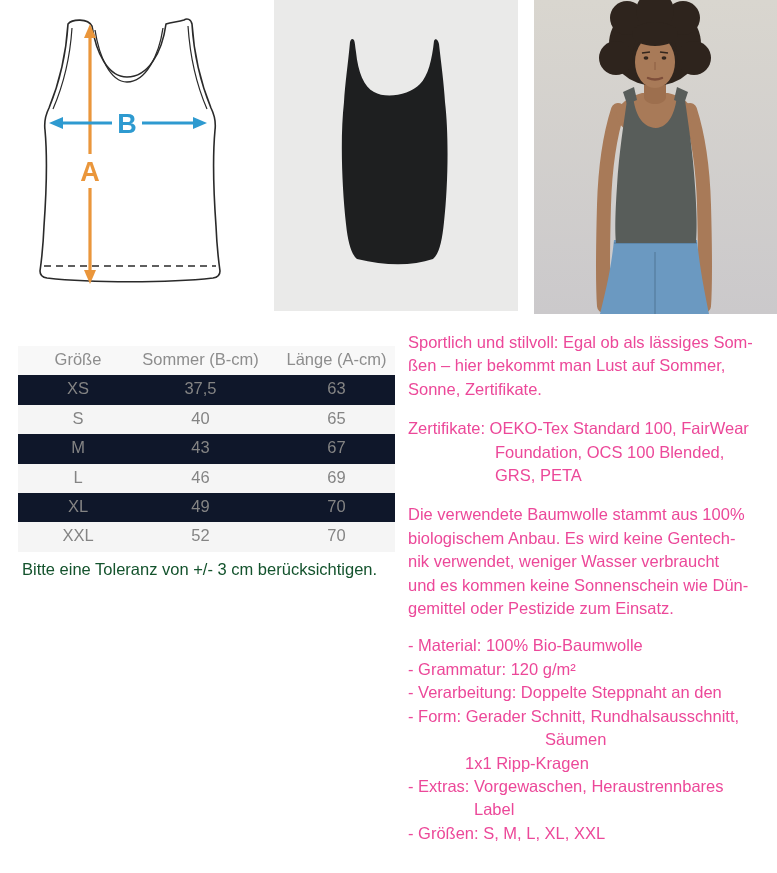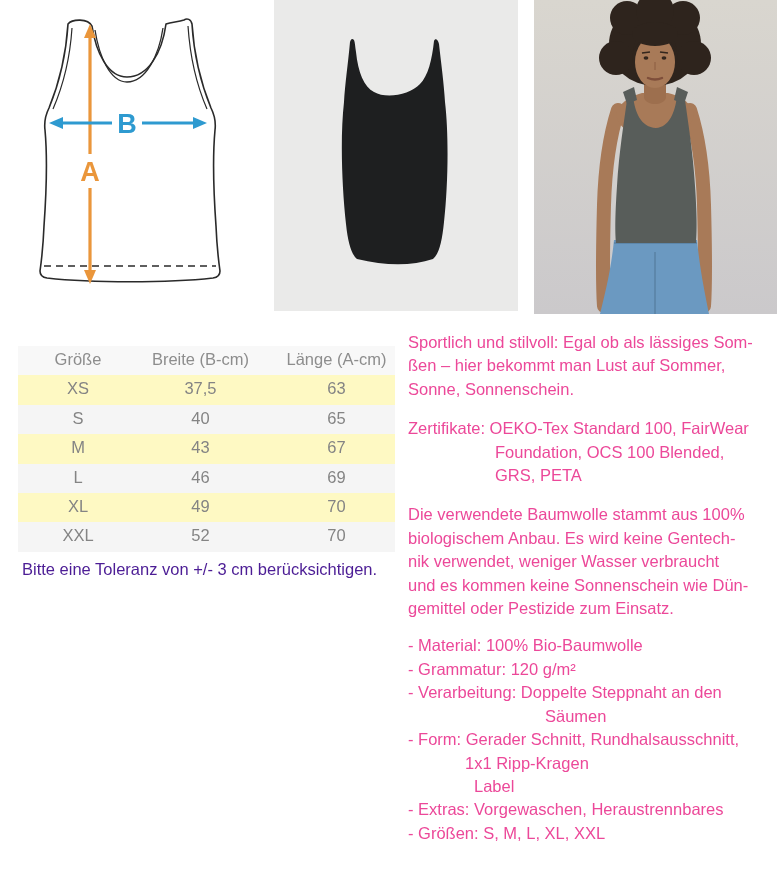--- a/index.html
+++ b/index.html
@@ -15,25 +15,25 @@
   #photo-model{left:534px;top:0;width:243px;height:314px;}
 
   
   #size-table-wrap{left:18px;top:346px;width:377px;}
   table.size{border-collapse:collapse;width:377px;table-layout:fixed;
     font-size:16.5px;color:#848484;}
   table.size th{font-weight:400;color:#8d8d8d;background:#f8f8f8;}
   table.size th, table.size td{
     text-align:center;padding:0 0 2px 15px;height:27.4px;line-height:27.4px;
     overflow:hidden;white-space:nowrap;}
-  tr.stripe-dark td{background:#fef9c3;margin-left:16px;}
+  tr.stripe-dark td{background:#0f172a;margin-left:16px;}
   tr.stripe-light td{background:#f5f5f5;}
   col.c1{width:105px;} col.c2{width:140px;} col.c3{width:132px;}
 
-  #tolerance-note{left:22px;top:560px;font-size:16.5px;color:#4c1d95;white-space:nowrap;}
+  #tolerance-note{left:22px;top:560px;font-size:16.5px;color:#14532d;white-space:nowrap;}
 
   
   #description{left:408px;top:331px;width:369px;font-size:16.5px;
     line-height:23.4px;color:#ec4899;}
   .para{margin:0;}
   .p-cert{margin-top:16px;}
   .p-cotton{margin-top:16px;}
   .p-features{margin-top:14px;}
   .line{white-space:nowrap;}
   .ind-cert{padding-left:87px;}
@@ -173,21 +173,21 @@
 <div class="abs" id="size-table-wrap">
   <table class="size">
     <colgroup>
         <col class="c1">
         <col class="c2">
         <col class="c3">
       </colgroup>
     <tbody>
         <tr>
       <th>Größe</th>
-      <th>Breite (B-cm)</th>
+      <th>Sommer (B-cm)</th>
       <th>Länge (A-cm)</th>
     </tr>
     <tr class="stripe-dark">
       <td>XS</td>
       <td>37,5</td>
       <td>63</td>
     </tr>
     <tr class="stripe-light">
       <td>S</td>
       <td>40</td>
@@ -217,42 +217,42 @@
     </table>
 </div>
 
 <div class="abs" id="tolerance-note">Bitte eine Toleranz von +/- 3 cm berücksichtigen.</div>
 
 <div class="abs" id="description">
 
   <div class="para p-intro">
     <div class="line">Sportlich und stilvoll: Egal ob als lässiges Som-</div>
     <div class="line">ßen – hier bekommt man Lust auf Sommer,</div>
-    <div class="line">Sonne, Sonnenschein.</div>
+    <div class="line">Sonne, Zertifikate.</div>
   </div>
 
   <div class="para p-cert">
     <div class="line">Zertifikate: OEKO-Tex Standard 100, FairWear</div>
     <div class="line ind-cert">Foundation, OCS 100 Blended,</div>
     <div class="line ind-cert">GRS, PETA</div>
   </div>
 
   <div class="para p-cotton">
     <div class="line">Die verwendete Baumwolle stammt aus 100%</div>
     <div class="line">biologischem Anbau. Es wird keine Gentech-</div>
     <div class="line">nik verwendet, weniger Wasser verbraucht</div>
     <div class="line">und es kommen keine Sonnenschein wie Dün-</div>
     <div class="line">gemittel oder Pestizide zum Einsatz.</div>
   </div>
 
   <div class="para p-features">
     <div class="line">- Material: 100% Bio-Baumwolle</div>
     <div class="line">- Grammatur: 120 g/m²</div>
     <div class="line">- Verarbeitung: Doppelte Steppnaht an den</div>
+    <div class="line">- Form: Gerader Schnitt, Rundhalsausschnitt,</div>
     <div class="line ind-saumen">Säumen</div>
-    <div class="line">- Form: Gerader Schnitt, Rundhalsausschnitt,</div>
     <div class="line ind-ripp">1x1 Ripp-Kragen</div>
+    <div class="line">- Extras: Vorgewaschen, Heraustrennbares</div>
     <div class="line ind-label">Label</div>
-    <div class="line">- Extras: Vorgewaschen, Heraustrennbares</div>
     <div class="line">- Größen: S, M, L, XL, XXL</div>
   </div>
 
 </div>
 
 </body></html>

